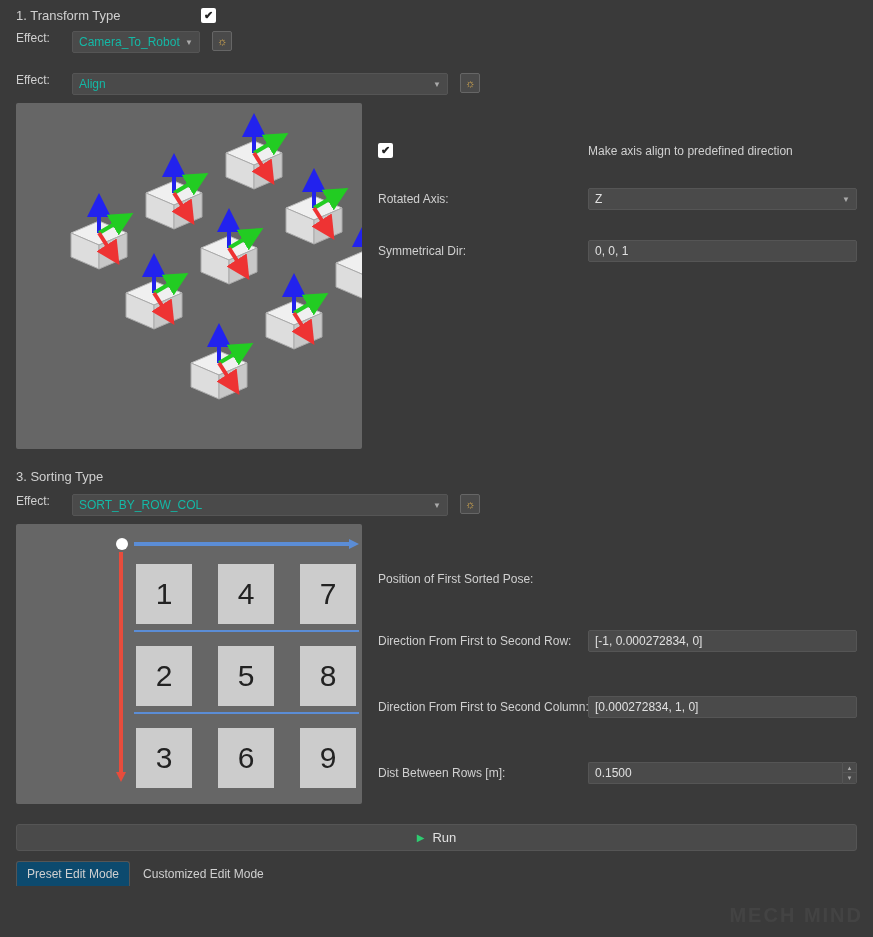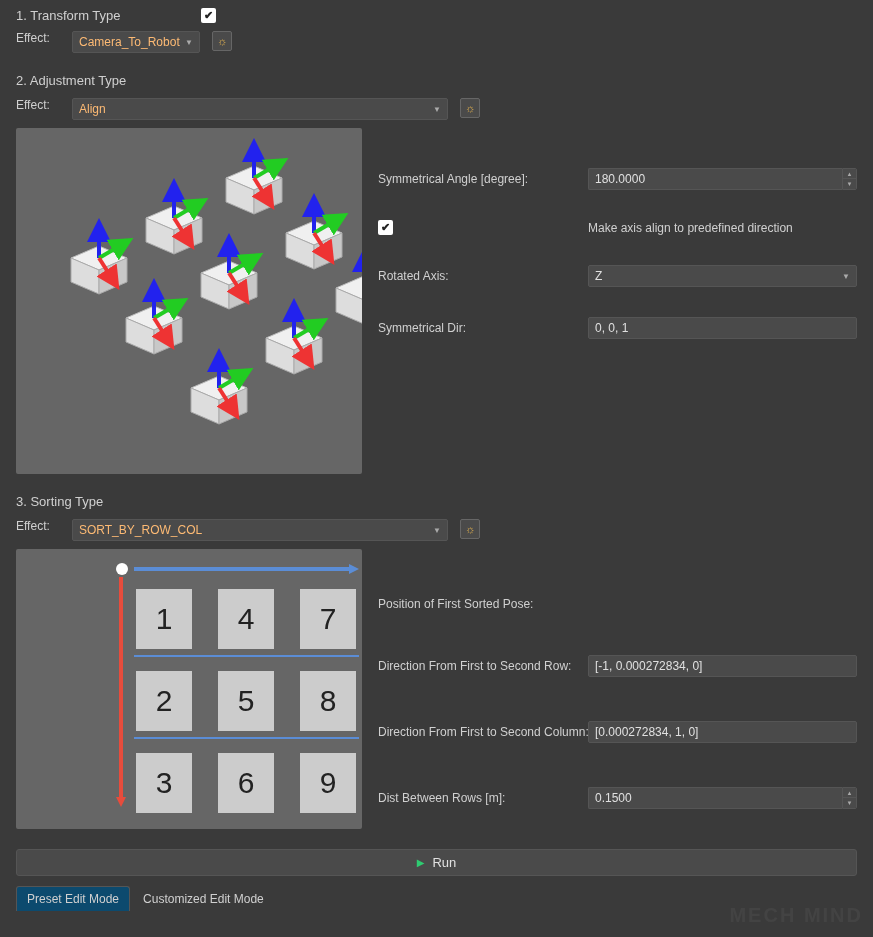--- a/index.html
+++ b/index.html
@@ -21,21 +21,21 @@
 .row { display: flex; margin-bottom: 8px; gap: 12px; }
 .top-row { display: flex; align-items: center; margin-bottom: 8px; }
 .top-row .section-title { margin-bottom: 0; width: 185px; }
 
 .label { color: #d0d0d0; }
 .label-w { width: 44px; }
 
 .select {
   background: #4a4a4a;
   border: 1px solid #555;
-  color: #fdba74;
+  color: #14b8a6;
   padding: 3px 20px 3px 6px;
   font-size: 12px;
   position: relative;
   border-radius: 2px;
   cursor: pointer;
 }
 .select::after {
   content: "▼";
   position: absolute;
   right: 6px;
@@ -269,21 +269,20 @@
     <div class="checkbox">✔</div>
   </div>
   <div class="row">
     <span class="label label-w">Effect:</span>
     <div class="select select-narrow">Camera_To_Robot</div>
     <div class="gear-btn">☼</div>
   </div>
 </div>
 
 <div class="section">
-  <div class="section-title">2. Adjustment Type</div>
   <div class="row">
     <span class="label label-w">Effect:</span>
     <div class="select select-wide">Align</div>
     <div class="gear-btn">☼</div>
   </div>
 
   <div class="content-grid">
     <div class="preview">
       <svg width="346" height="346" viewBox="0 0 346 346">
 
@@ -350,30 +349,20 @@
               <use href="#cube"></use>
               <line x1="28" y1="20" x2="28" y2="-8" stroke="#2222ee" stroke-width="4" marker-end="url(#ar)"></line>
               <line x1="28" y1="20" x2="52" y2="6" stroke="#22cc22" stroke-width="4" marker-end="url(#ar)"></line>
               <line x1="28" y1="20" x2="42" y2="42" stroke="#ee3333" stroke-width="4" marker-end="url(#ar)"></line>
             </g>
         </g>
       </svg>
     </div>
 
     <div class="form-col">
-      <div class="form-row">
-        <span class="form-label">Symmetrical Angle [degree]:</span>
-        <div class="spinner">
-          <div class="input">180.0000</div>
-          <div class="spinner-btns">
-            <div class="spinner-btn">▲</div>
-            <div class="spinner-btn">▼</div>
-          </div>
-        </div>
-      </div>
       <div class="form-row">
         <span class="form-label">
           <span class="checkbox" style="display:inline-flex;">✔</span>
         </span>
         <span>Make axis align to predefined direction</span>
       </div>
       <div class="form-row">
         <span class="form-label">Rotated Axis:</span>
         <div class="select-field">Z</div>
       </div>

